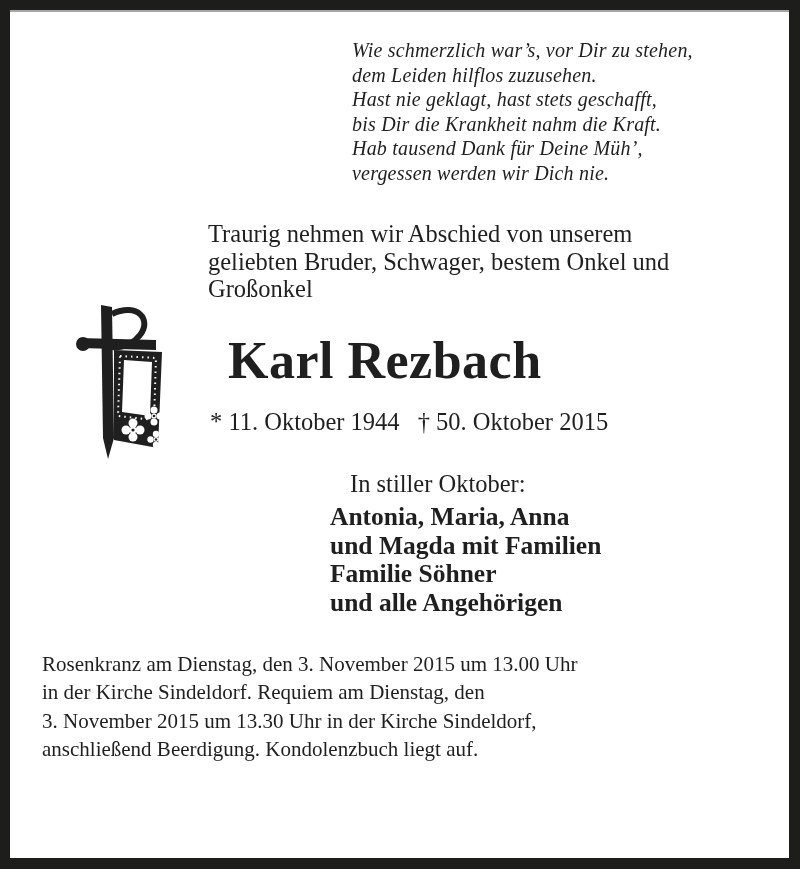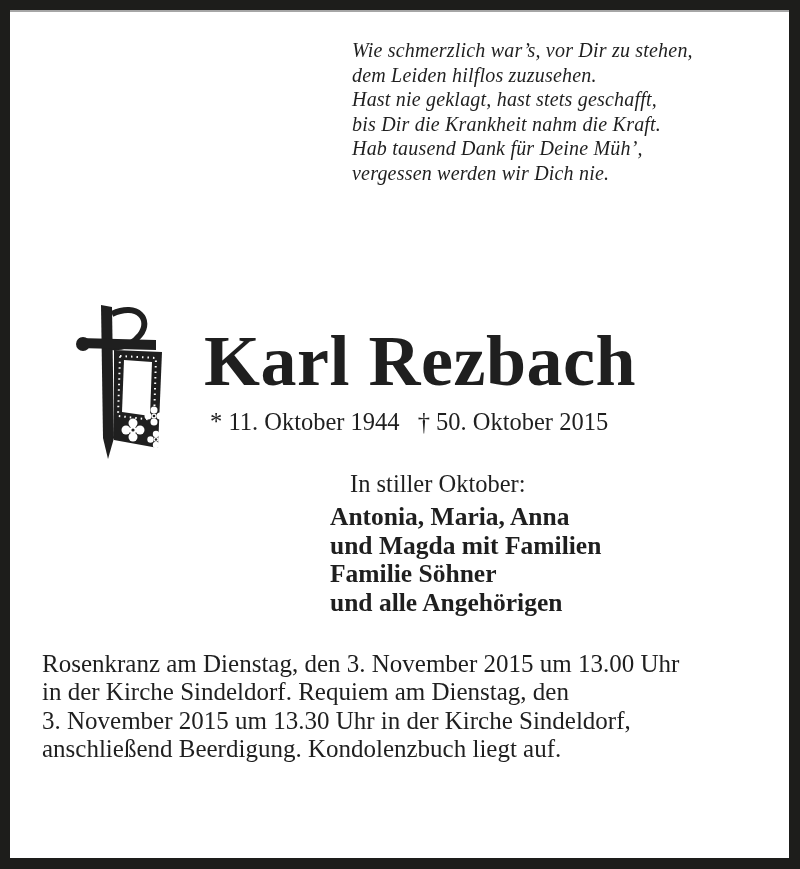--- a/index.html
+++ b/index.html
@@ -25,23 +25,23 @@
     font-size: 20px;
     line-height: 24.5px;
     letter-spacing: 0.2px;
   }
   .intro {
     left: 208px; top: 220px;
     font-size: 24.5px;
     line-height: 27.5px;
   }
   .name {
-    left: 204px; top: 331px;
+    left: 228px; top: 331px;
     margin: 0;
-    font-size: 72px;
+    font-size: 52px;
     line-height: 60px;
     font-weight: bold;
     letter-spacing: 0.5px;
     white-space: nowrap;
   }
   .dates {
     left: 210px; top: 408px;
     display: flex;
     gap: 18px;
     font-size: 24.5px;
@@ -54,21 +54,21 @@
     line-height: 28px;
   }
   .mourners {
     left: 330px; top: 503px;
     font-size: 25.5px;
     line-height: 28.5px;
     font-weight: bold;
   }
   .schedule {
     left: 42px; top: 650px;
-    font-size: 25px;
+    font-size: 21px;
     line-height: 28.4px;
   }
   .signature {
     left: 42px; top: 795px;
     font-size: 25.5px;
     line-height: 28px;
   }
   .cross-icon {
     left: 76px; top: 284px;
     width: 90px; height: 160px;
@@ -125,20 +125,23 @@
         <circle cx="80" cy="132" r="3.2"></circle>
           <circle cx="80" cy="143" r="3.2"></circle>
         <circle cx="74.5" cy="137.5" r="3.2"></circle>
           <circle cx="85.5" cy="137.5" r="3.2"></circle>
         <circle cx="80" cy="137.5" r="2.4"></circle>
       </g>
       <circle cx="80" cy="137.5" r="1.2" fill="#1f1f1f"></circle>
     </svg>
   </div>
 
+  <div class="abs intro">Traurig nehmen wir Abschied von unserem
+geliebten Bruder, Schwager, bestem Onkel und
+Großonkel</div>
 
   <h1 class="abs name">Karl Rezbach</h1>
 
   <div class="abs dates">
     <span>* 11. Oktober 1944</span>
     <span>† 50. Oktober 2015</span>
   </div>
 
   <div class="abs trauer-heading">In stiller Oktober:</div>
 

